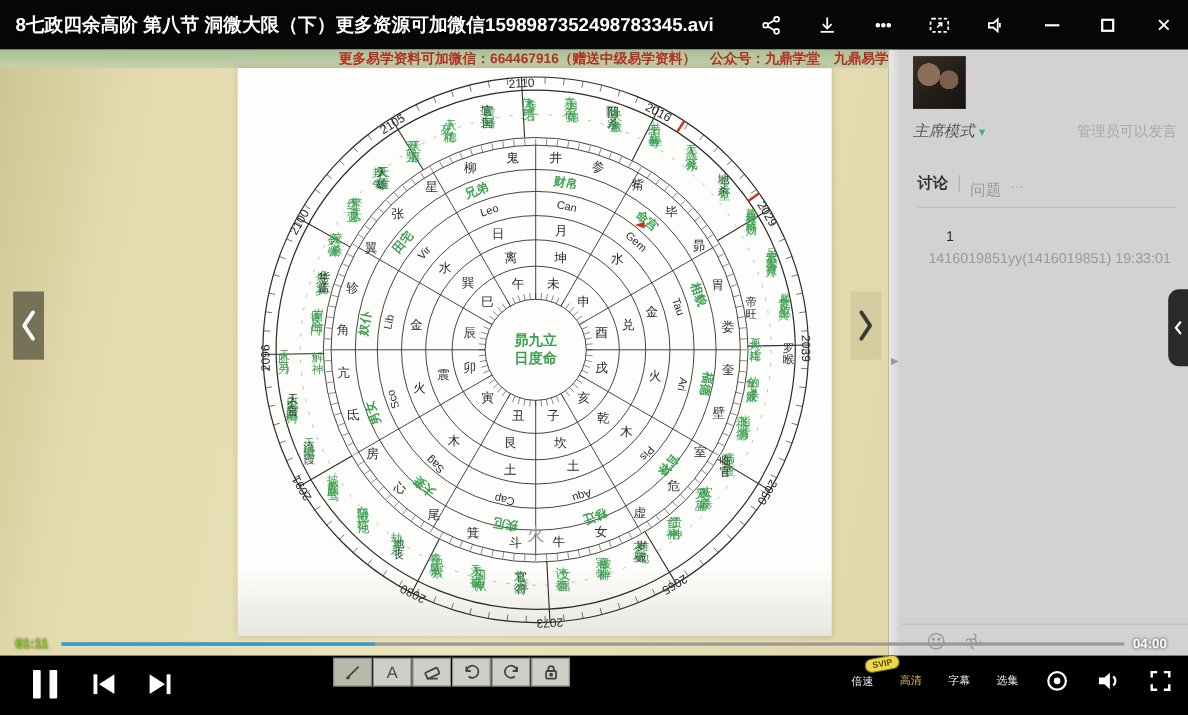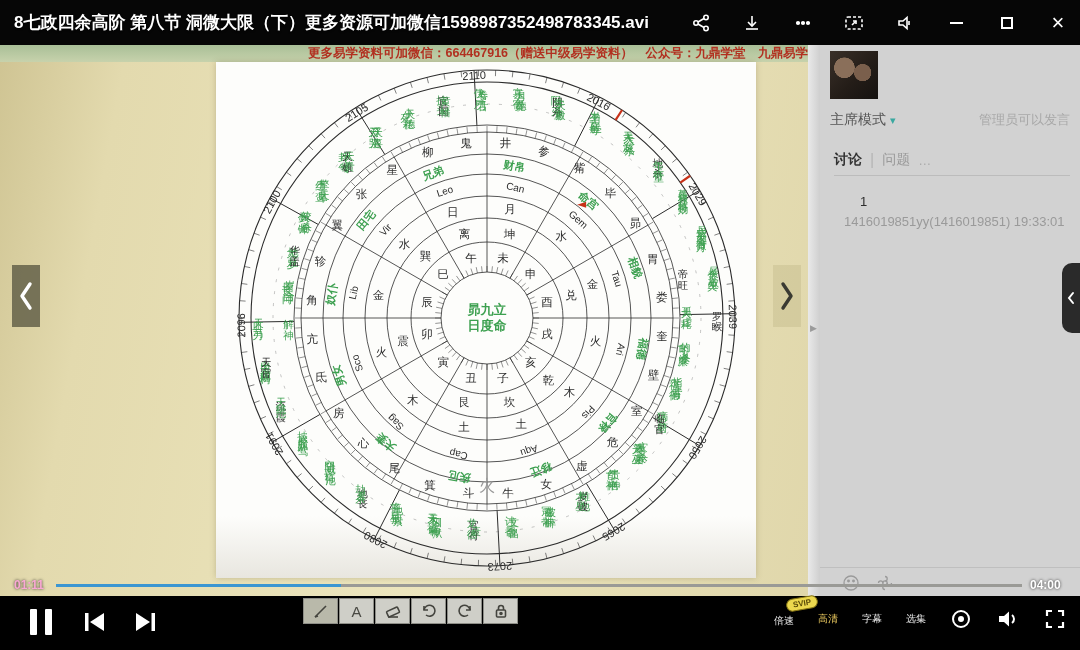--- a/index.html
+++ b/index.html
@@ -47,43 +47,43 @@
   .divider { position:absolute; left:808px; top:45px; width:12px; height:552px;
              background:linear-gradient(90deg,#e9e9e9,#cfcfcf); }
   .divider .handle { position:absolute; left:2px; top:278px; color:#9a9a9a; font-size:9px; cursor:pointer; }
   .sidebar { position:absolute; left:820px; top:45px; width:260px; height:552px;
              background:#d2d2d2; display:flex; flex-direction:column; }
   .avatar { width:48px; height:48px; margin:0 0 8px 10px; background:
             radial-gradient(circle at 30% 35%, #8a6f5a 0 22%, transparent 23%),
             radial-gradient(circle at 68% 45%, #7a5f4c 0 20%, transparent 21%),
             linear-gradient(135deg,#3a3029 0%,#241d18 55%,#151210 100%); }
   .mode-row { display:flex; align-items:center; margin:4px 10px 0 10px; }
-  .mode-label { color:#555; font-size:14px; cursor:pointer; }
+  .mode-label { color:#555; font-size:14px; cursor:pointer;font-style:italic; }
   .mode-caret { color:#3aa8a0; font-size:11px; margin-left:4px; }
   .perm-note { margin-left:auto; color:#a8a8a8; font-size:13px; }
   .tabs-row { display:flex; align-items:center; margin:22px 10px 0 14px; color:#999;
               border-bottom:1px solid #bcbcbc; padding-bottom:6px; }
   .tab-discussion { color:#333; font-weight:bold; font-size:14px; cursor:pointer; }
   .tab-sep { margin:0 8px; color:#b5b5b5; }
-  .tab-question { font-size:14px; cursor:pointer; }
+  .tab-question { font-size:14px; cursor:pointer;margin-top:13px; }
   .tab-more { margin-left:8px; font-size:13px; color:#aaa; }
   .msg-area { flex:1; padding:16px 10px 0 24px; font-size:13px; overflow:hidden; }
   .msg-meta { color:#9a9a9a; line-height:20px; }
   .msg-text { color:#2e2e2e; padding-left:16px; line-height:20px; }
   .chat-footer { border-top:1px solid #bfbfbf; height:30px; display:flex; align-items:center;
                  padding-left:22px; gap:16px; color:#9a9a9a; }
   .chat-footer svg { stroke:#9a9a9a; fill:none; stroke-width:1.3; cursor:pointer; }
 
   .right-tab { position:absolute; left:1062px; top:263px; width:18px; height:70px;
                background:#2a2a2a; border-radius:10px 0 0 10px; display:flex;
                align-items:center; justify-content:center; cursor:pointer; }
 
   
   .progress-row { position:absolute; left:0; top:576px; width:1080px; height:20px; }
-  .time { position:absolute; color:#f9a8d4; font-size:12px; font-weight:bold;
+  .time { position:absolute; color:#84cc16; font-size:12px; font-weight:bold;
           text-shadow:0 0 3px rgba(0,0,0,.8); }
   .time-current { left:14px; top:2px; }
   .time-duration { left:1030px; top:2px; color:#ffffff; }
   .track { position:absolute; left:56px; top:8px; width:966px; height:3px;
            background:#9a9a96; cursor:pointer; }
   .track-fill { height:3px; background:#3b96d2; }
 
   
   .controls { position:absolute; left:0; top:596px; width:1080px; height:54px; background:#000; }
   .pause-btn { position:absolute; left:30px; top:13px; width:24px; height:26px;

